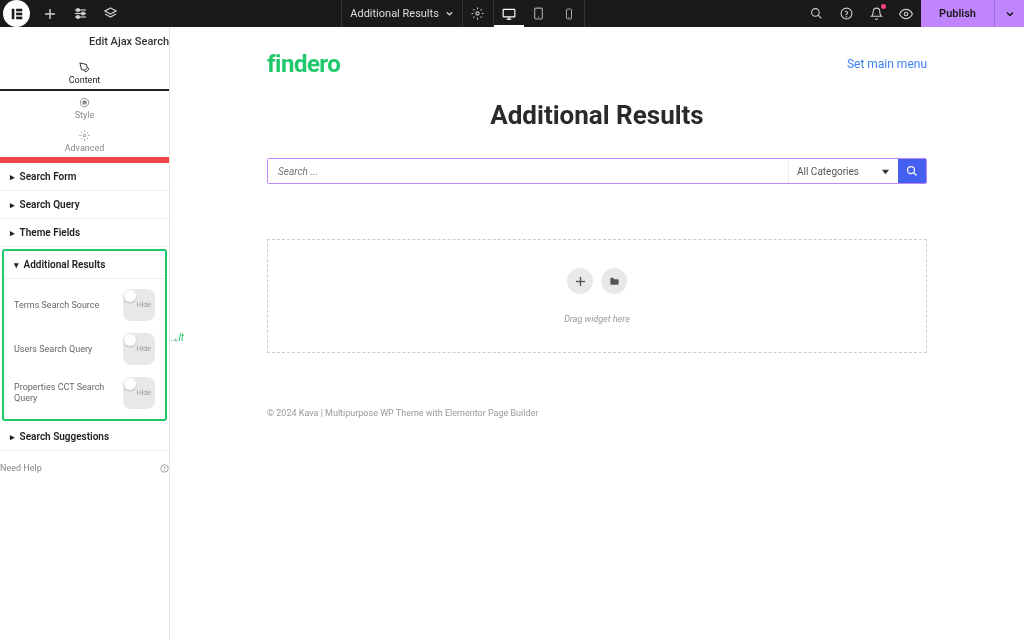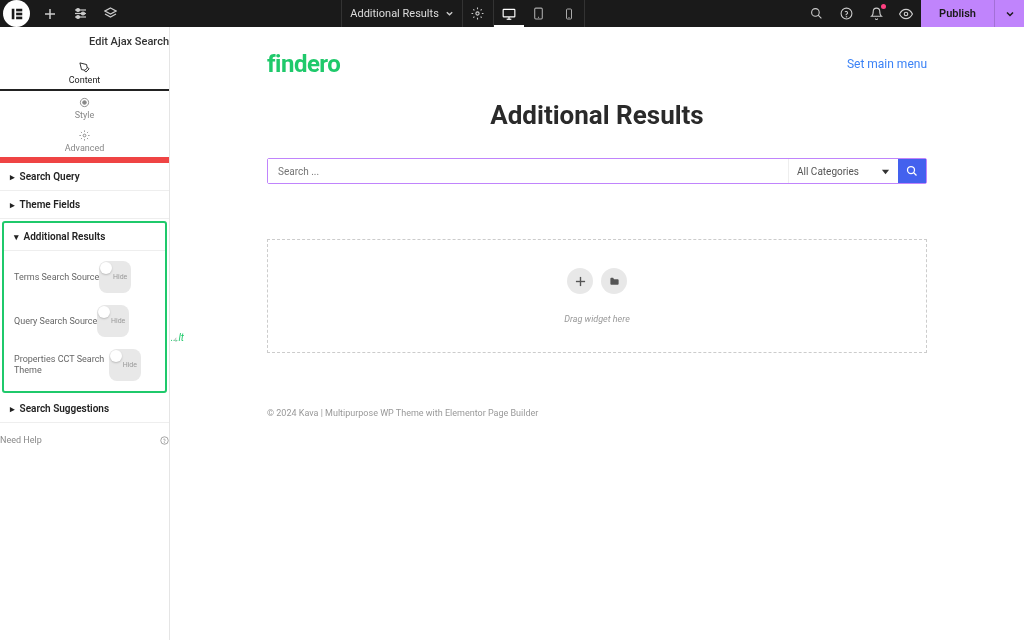--- a/index.html
+++ b/index.html
@@ -30,37 +30,37 @@
 .tabs { display: flex; border-bottom: 6px solid #ef4444; flex-direction: column; }
 .tab { flex: 1; text-align: center; padding: 6px 0 4px; cursor: pointer; font-size: 9px; color: #888; }
 .tab.active { color: #222; border-bottom: 2px solid #222; }
 .tab-icon { display: block; margin: 0 auto 2px; }
 .sections { flex: 1; overflow-y: auto; }
 .section-hdr { padding: 8px 10px; font-size: 10px; font-weight: 600; color: #222; cursor: pointer; border-bottom: 1px solid #eee; display: flex; align-items: center; gap: 5px; }
 .section-hdr::before { content: '▸'; font-size: 9px; }
 .section-hdr.open::before { content: '▾'; }
 .section-highlight { border: 2px solid #1fc96b; margin: 2px; border-radius: 3px; }
 .section-body { padding: 4px 0; }
-.control-row { display: flex; align-items: center; justify-content: flex-start; padding: 6px 10px; }
+.control-row { display: flex; align-items: center; justify-content: space-between; padding: 6px 10px; }
 .control-label { font-size: 9px; color: #666; max-width: 95px; line-height: 1.2; }
 .toggle { width: 32px; height: 32px; background: #e8e8e8; border-radius: 8px; position: relative; cursor: pointer; display: flex; align-items: center; justify-content: flex-end; padding-right: 4px; }
 .toggle-knob { position: absolute; left: 1px; top: 1px; width: 12px; height: 12px; background: #fff; border-radius: 50%; box-shadow: 0 1px 2px rgba(0,0,0,0.2); }
 .toggle-text { font-size: 7px; color: #999; }
 .help-link { text-align: center; font-size: 9px; color: #888; padding: 12px 0; cursor: pointer; display: flex; align-items: center; justify-content: space-between; gap: 3px; }
 .collapse-handle { position: absolute; right: -8px; top: 50%; font-size: 10px; color: #aaa; cursor: pointer; }
 .stray-text { position: absolute; right: -15px; top: 305px; font-size: 10px; color: #1fc96b; font-style: italic; }
 
 .canvas { flex: 1; background: #fff; overflow-y: auto; padding: 0; }
 .canvas-inner { max-width: 680px; margin: 0 auto; padding: 15px 10px; }
 .site-header { display: flex; justify-content: space-between; align-items: center; padding: 8px 0; }
 .logo { font-size: 24px; font-weight: 700; color: #1fc96b; letter-spacing: -0.5px; }
 .menu-link { font-size: 12px; color: #3b82f6; cursor: pointer; }
 .page-heading { text-align: center; font-size: 26px; font-weight: 700; color: #2a2a2a; margin: 14px 0 28px; }
 .search-bar { display: flex; border: 1px solid #c084fc; border-radius: 2px; height: 26px; }
-.search-input { flex: 1; border: none; padding: 0 10px; font-size: 10px; outline: none; color: #888; }
+.search-input { flex: 1; border: none; padding: 0 10px; font-size: 10px; outline: none; color: #888; font-style: italic; }
 .cat-select { width: 110px; border: none; border-left: 1px solid #eee; padding: 0 8px; font-size: 10px; color: #555; display: flex; align-items: center; justify-content: space-between; cursor: pointer; }
 .search-btn { width: 28px; background: #4361ee; display: flex; align-items: center; justify-content: center; cursor: pointer; }
 .dropzone { margin: 55px 0; border: 1px dashed #ccc; padding: 28px; text-align: center; }
 .dz-icons { display: flex; justify-content: center; gap: 8px; margin-bottom: 8px; }
 .dz-icon { width: 26px; height: 26px; border-radius: 50%; background: #e8e8e8; display: flex; align-items: center; justify-content: center; cursor: pointer; color: #555; }
 .dz-text { font-size: 9px; color: #999; font-style: italic; margin-top: 20px; }
 .footer-text { font-size: 9px; color: #999; margin-top: 25px; }
 
 svg { display: block; }
 </style>
@@ -191,41 +191,42 @@
       </div>
       <div class="tab">
         <svg class="tab-icon" width="11" height="11" viewBox="0 0 24 24" stroke="#888" stroke-width="2" fill="none">
             <circle cx="12" cy="12" r="3"></circle>
             <path d="M12 1v3m0 16v3M4.2 4.2l2.1 2.1m11.4 11.4l2.1 2.1M1 12h3m16 0h3M4.2 19.8l2.1-2.1m11.4-11.4l2.1-2.1"></path>
           </svg>
         <span>Advanced</span>
       </div>
     </div>
     <div class="sections">
+      <div class="section-hdr">Search Form</div>
       <div class="section-hdr">Search Query</div>
       <div class="section-hdr">Theme Fields</div>
       <div class="section-highlight">
         <div class="section-hdr open">Additional Results</div>
         <div class="section-body">
           <div class="control-row">
             <span class="control-label">Terms Search Source</span>
             <div class="toggle">
                 <span class="toggle-text">Hide</span>
                 <span class="toggle-knob"></span>
               </div>
           </div>
           <div class="control-row">
-            <span class="control-label">Query Search Source</span>
+            <span class="control-label">Users Search Query</span>
             <div class="toggle">
                 <span class="toggle-text">Hide</span>
                 <span class="toggle-knob"></span>
               </div>
           </div>
           <div class="control-row">
-            <span class="control-label">Properties CCT Search Theme</span>
+            <span class="control-label">Properties CCT Search Query</span>
             <div class="toggle">
                 <span class="toggle-text">Hide</span>
                 <span class="toggle-knob"></span>
               </div>
           </div>
         </div>
       </div>
       <div class="section-hdr">Search Suggestions</div>
       <div class="help-link">
         <span>Need Help</span>

